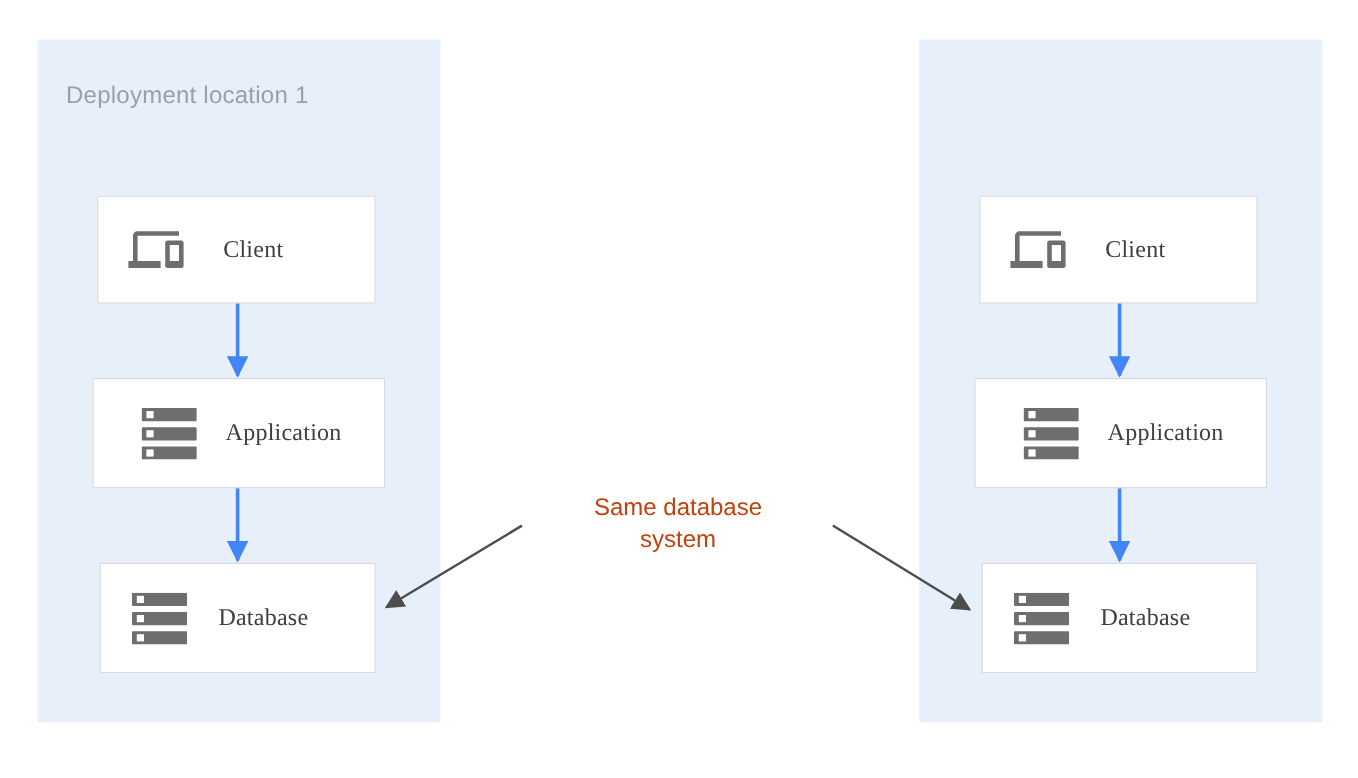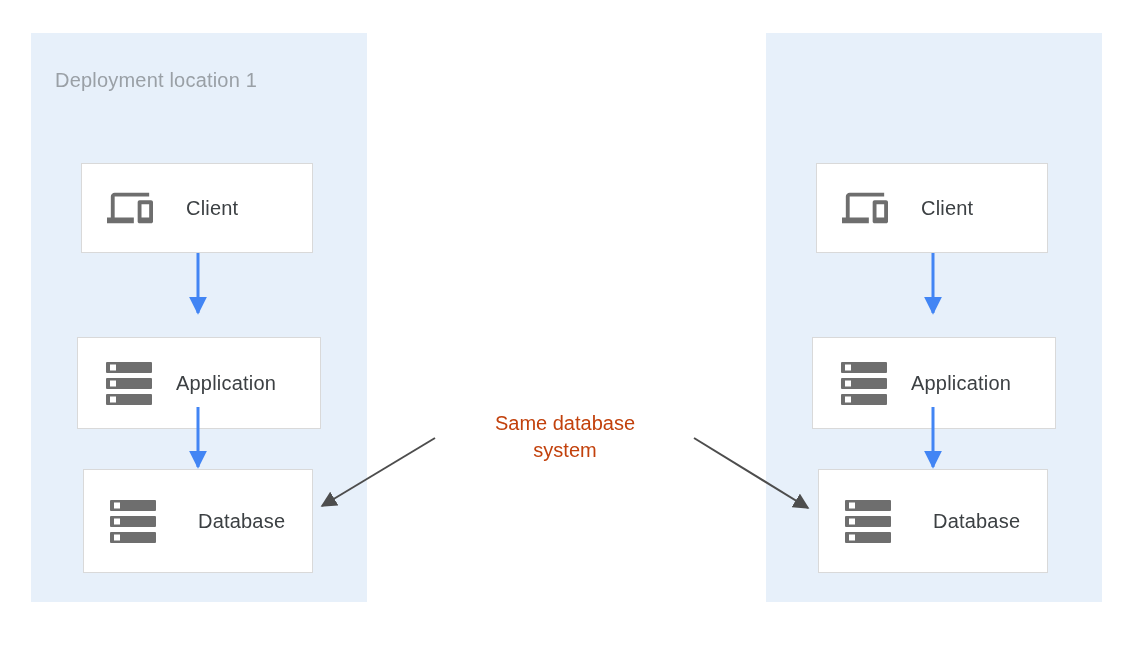--- a/index.html
+++ b/index.html
@@ -37,24 +37,25 @@
   }
   .node {
     position: absolute;
     background: #ffffff;
     border: 1px solid #d9d9d9;
     box-sizing: border-box;
     display: flex;
     align-items: center;
     padding-left: 22px;
     gap: 30px;
+    font-family: Liberation Serif, serif;
   }
   .node-client      { left: 50px; top: 130px; width: 232px; height: 90px; }
-  .node-application { left: 46px; top: 282px; width: 244px; height: 92px; padding-left: 28px; gap: 24px; margin-top: 22px; }
-  .node-database    { left: 52px; top: 436px; width: 230px; height: 104px; padding-left: 26px; gap: 42px; }
+  .node-application { left: 46px; top: 282px; width: 244px; height: 92px; padding-left: 40px; gap: 24px; }
+  .node-database    { left: 52px; top: 436px; width: 230px; height: 92px; padding-left: 26px; gap: 26px; }
   .node-label {
     font-size: 20px;
     color: #3c4043;
     letter-spacing: 0.2px;
     white-space: nowrap;
   }
   .icon {
     display: inline-flex;
     align-items: center;
     justify-content: center;

